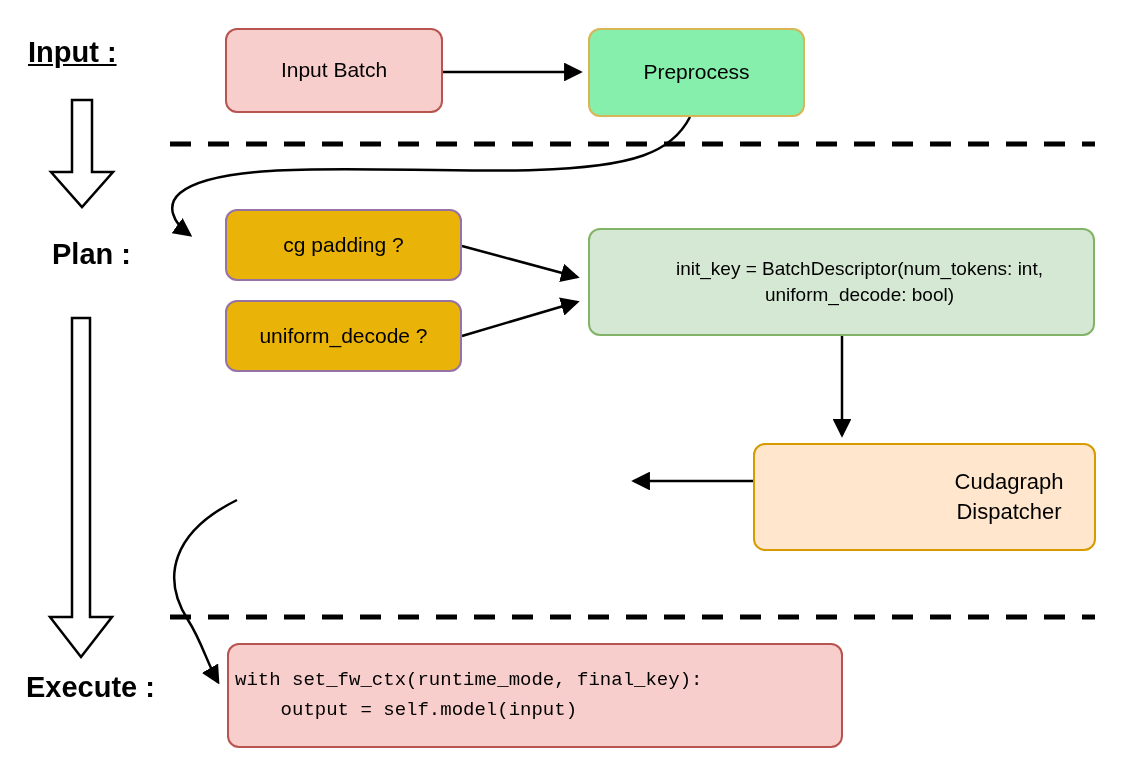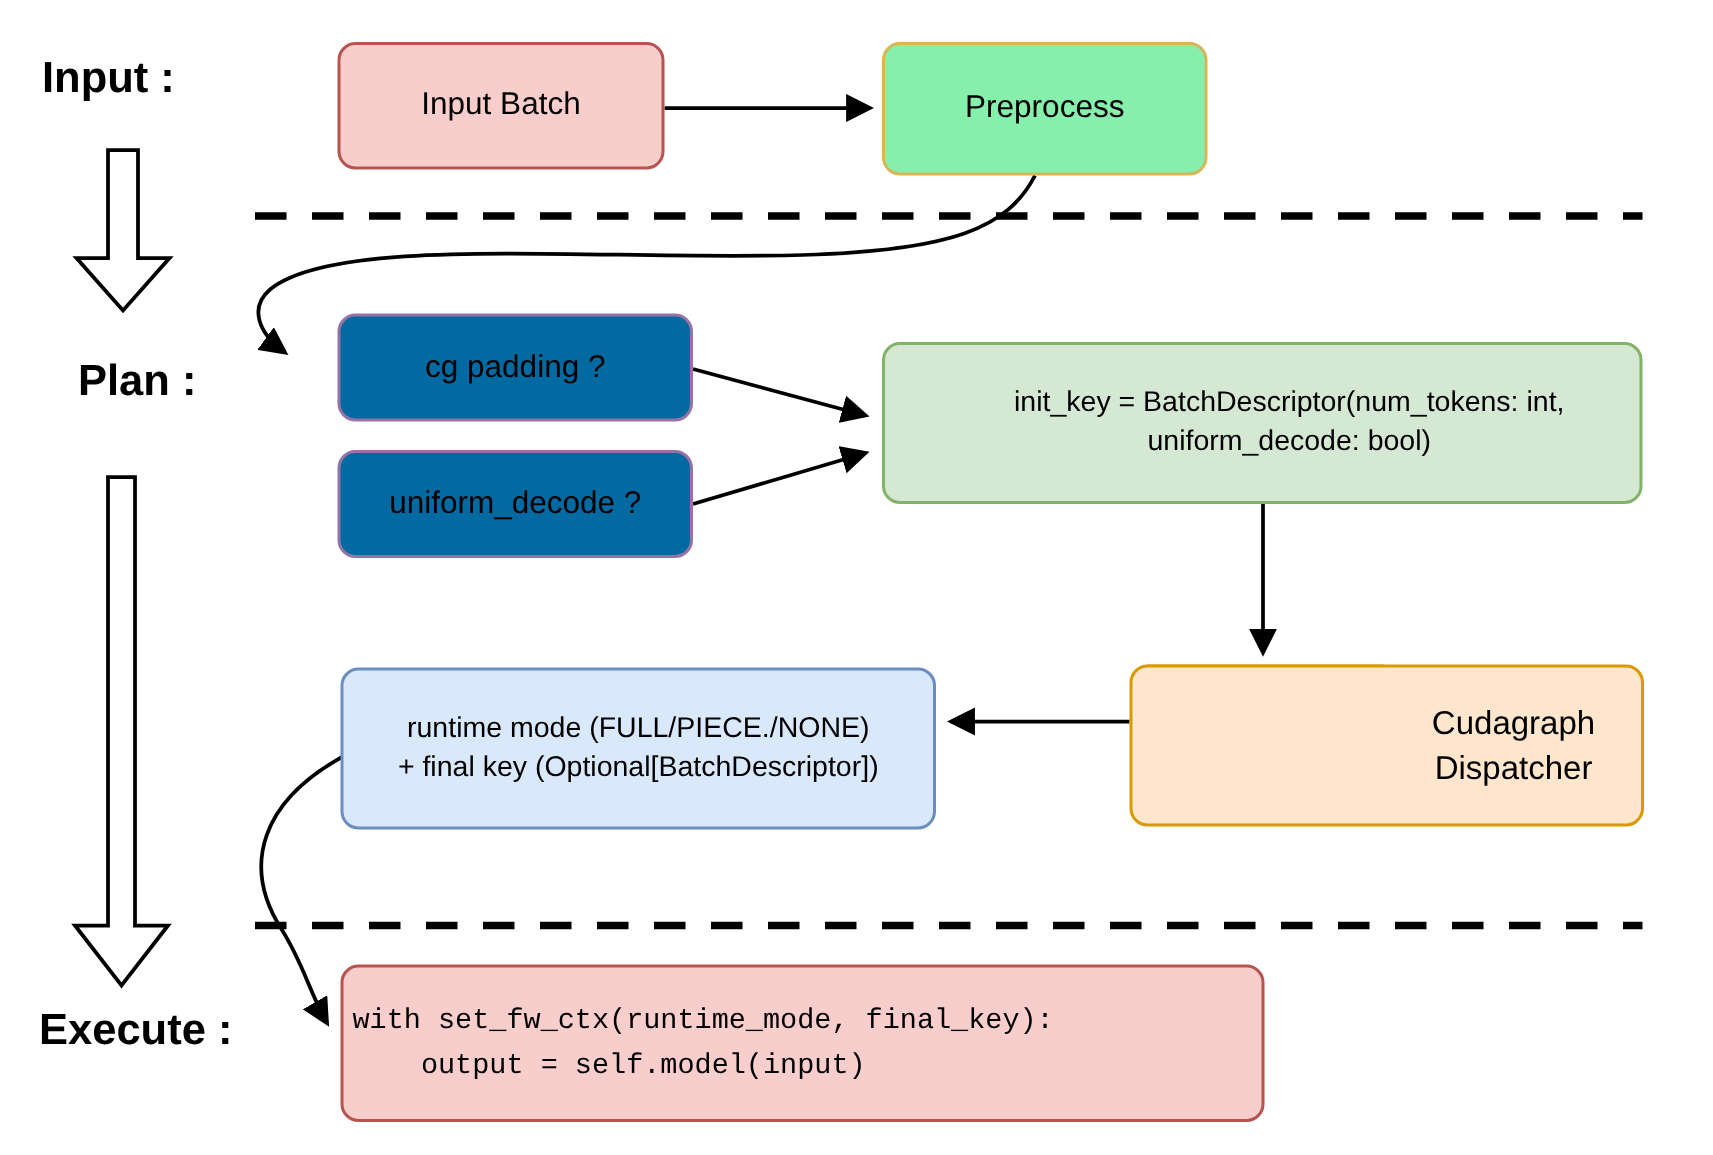--- a/index.html
+++ b/index.html
@@ -28,21 +28,21 @@
   .stage-label{
     position:absolute;
     font-weight:bold;
     font-size:29px;
     color:#000;
     z-index:2;
     white-space:nowrap;
   }
   .fill-red{background:#f8cecc;border-color:#b85450;}
   .fill-yellow{background:#86efac;border-color:#d6b656;}
-  .fill-purple{background:#0369a1;border-color:#9673a6;border-radius:12px;}
+  .fill-purple{background:#eab308;border-color:#9673a6;border-radius:12px;}
   .fill-green{background:#d5e8d4;border-color:#82b366;}
   .fill-blue{background:#dae8fc;border-color:#6c8ebf;}
   .fill-orange{background:#ffe6cc;border-color:#d79b00;}
   .fill-orange-dark{background:#fbd5b0;border-color:#d79b00;}
 
   #node-input-batch{left:225px;top:28px;width:218px;height:85px;font-size:21px;justify-content:center;}
   #node-preprocess{left:588px;top:28px;width:217px;height:89px;font-size:21px;}
   #node-cg-padding{left:225px;top:209px;width:237px;height:72px;font-size:21px;}
   #node-uniform-decode{left:225px;top:300px;width:237px;height:72px;font-size:21px;}
   #node-init-key{left:588px;top:228px;width:507px;height:108px;font-size:19px;padding-left:36px;}
@@ -54,21 +54,21 @@
     left:227px;top:643px;width:616px;height:105px;
     font-family:"Liberation Mono", monospace;
     font-size:19px;
     align-items:flex-start;
     text-align:right;
     padding-left:6px;
     line-height:1.55;
   }
   #node-execute-code .line{white-space:pre;display:block;}
   .line{display:block;}
-  #label-input{left:28px;top:36px;}
+  #label-input{left:28px;top:36px;text-decoration:underline;}
   #label-plan{left:52px;top:238px;}
   #label-execute{left:26px;top:671px;}
 </style>
 </head>
 <body>
 
 <div id="canvas">
 
   <svg id="wires" viewBox="0 0 1142 770" xmlns="http://www.w3.org/2000/svg">
     <defs>
@@ -126,23 +126,19 @@
     <span>Dispatch</span>
   </div>
 
   <div id="node-dispatcher" class="node fill-orange">
     <div class="dispatcher-text">
       <span class="line">Cudagraph</span>
       <span class="line">Dispatcher</span>
     </div>
   </div>
 
-  <div id="node-runtime-mode" class="node fill-blue">
-    <span class="line">runtime mode (FULL/PIECE./NONE)</span>
-    <span class="line">+ final key (Optional[BatchDescriptor])</span>
-  </div>
 
   <div id="node-execute-code" class="node fill-red">
     <span class="line">with set_fw_ctx(runtime_mode, final_key):</span>
     <span class="line">    output = self.model(input)</span>
   </div>
 
 </div>
 
 </body></html>

